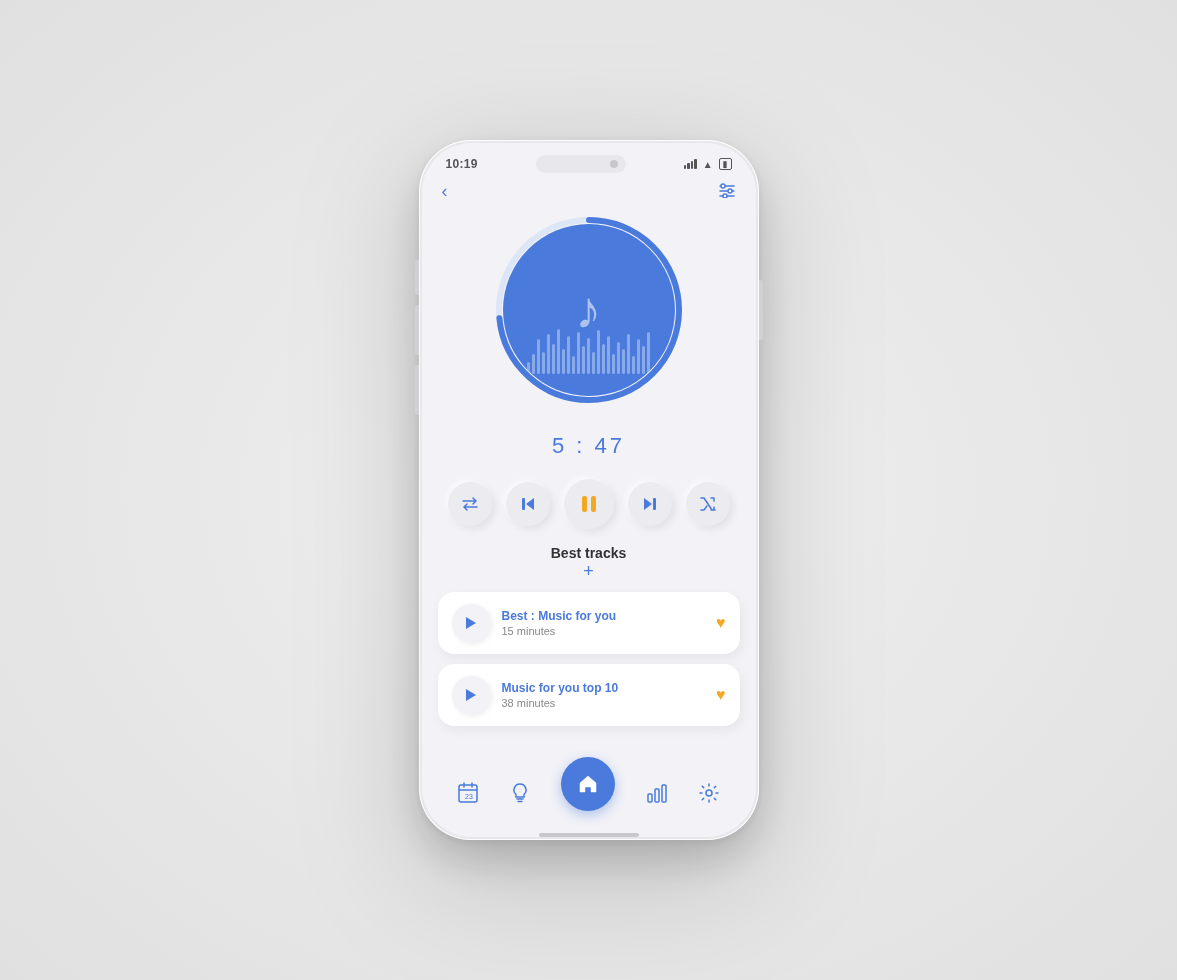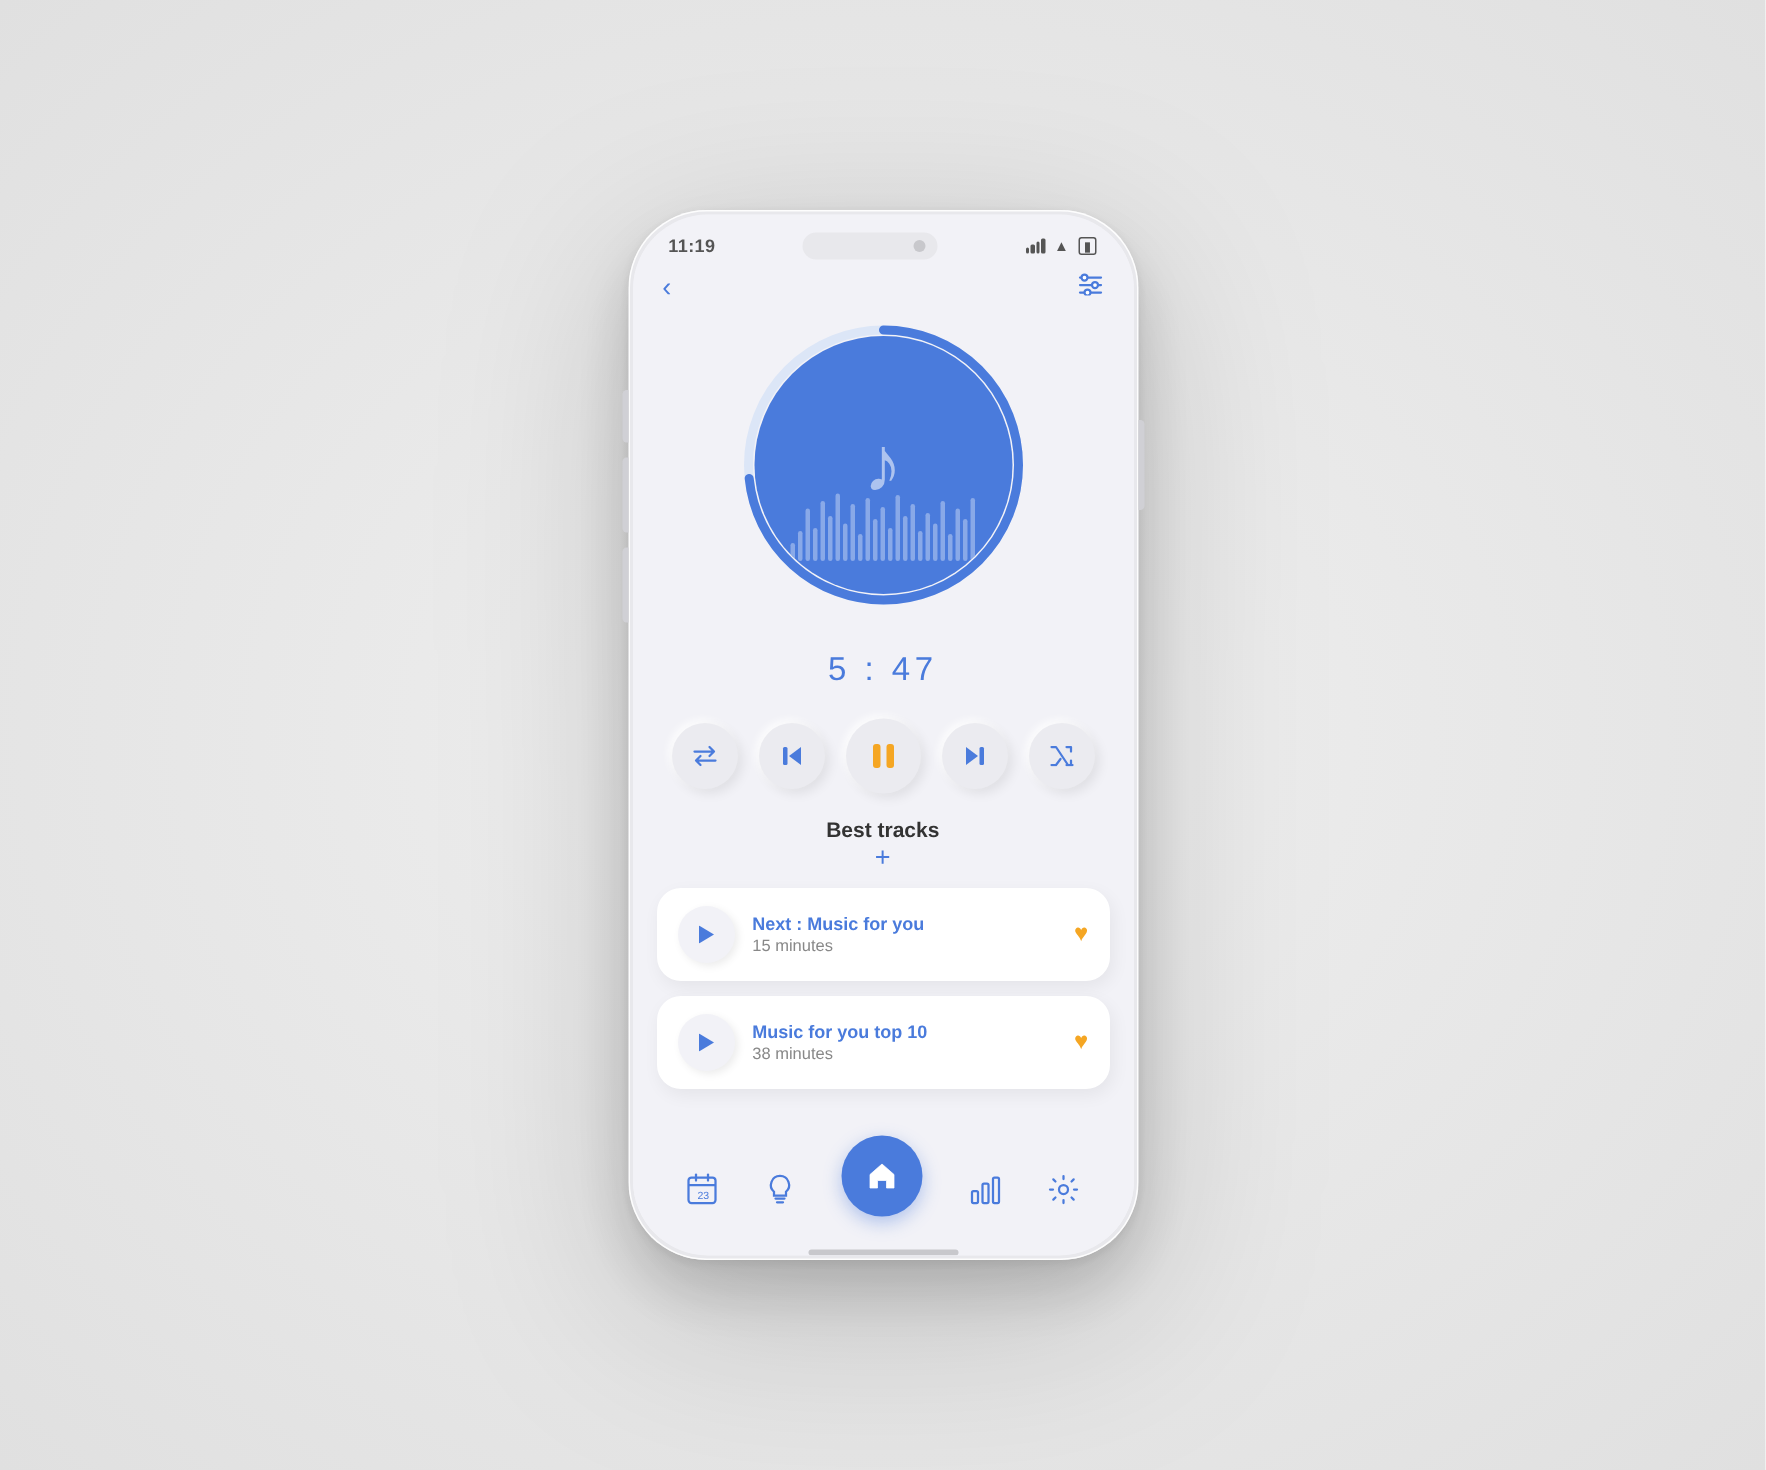--- a/index.html
+++ b/index.html
@@ -404,21 +404,21 @@
 
     <div class="btn-side-right"></div>
     <div class="btn-side-left-1"></div>
     <div class="btn-side-left-2"></div>
     <div class="btn-side-left-3"></div>
 
     <div class="phone-inner">
       <div class="screen">
 
         <div class="status-bar">
-          <span class="status-time">11:19</span>
+          <span class="status-time">10:19</span>
           <div class="status-notch"></div>
           <div class="status-icons">
             <div class="signal-bars">
               <span style="height:4px"></span>
               <span style="height:6px"></span>
               <span style="height:8px"></span>
               <span style="height:10px"></span>
             </div>
             <span style="font-size:10px;color:#555;margin-left:2px">▲</span>
             <span style="font-size:9px;color:#555;border:1.5px solid #555;padding:0 3px;border-radius:2px;margin-left:2px">▮</span>
@@ -517,21 +517,21 @@
             <span class="add-btn">+</span>
           </div>
 
           <div class="track-card">
             <div class="track-play-btn">
               <svg width="10" height="12" viewBox="0 0 10 12" fill="none">
                 <polygon points="0,0 10,6 0,12" fill="#4a7bdc"></polygon>
               </svg>
             </div>
             <div class="track-info">
-              <div class="track-name">Next : Music for you</div>
+              <div class="track-name">Best : Music for you</div>
               <div class="track-duration">15 minutes</div>
             </div>
             <span class="track-heart">♥</span>
           </div>
 
           <div class="track-card">
             <div class="track-play-btn">
               <svg width="10" height="12" viewBox="0 0 10 12" fill="none">
                 <polygon points="0,0 10,6 0,12" fill="#4a7bdc"></polygon>
               </svg>

